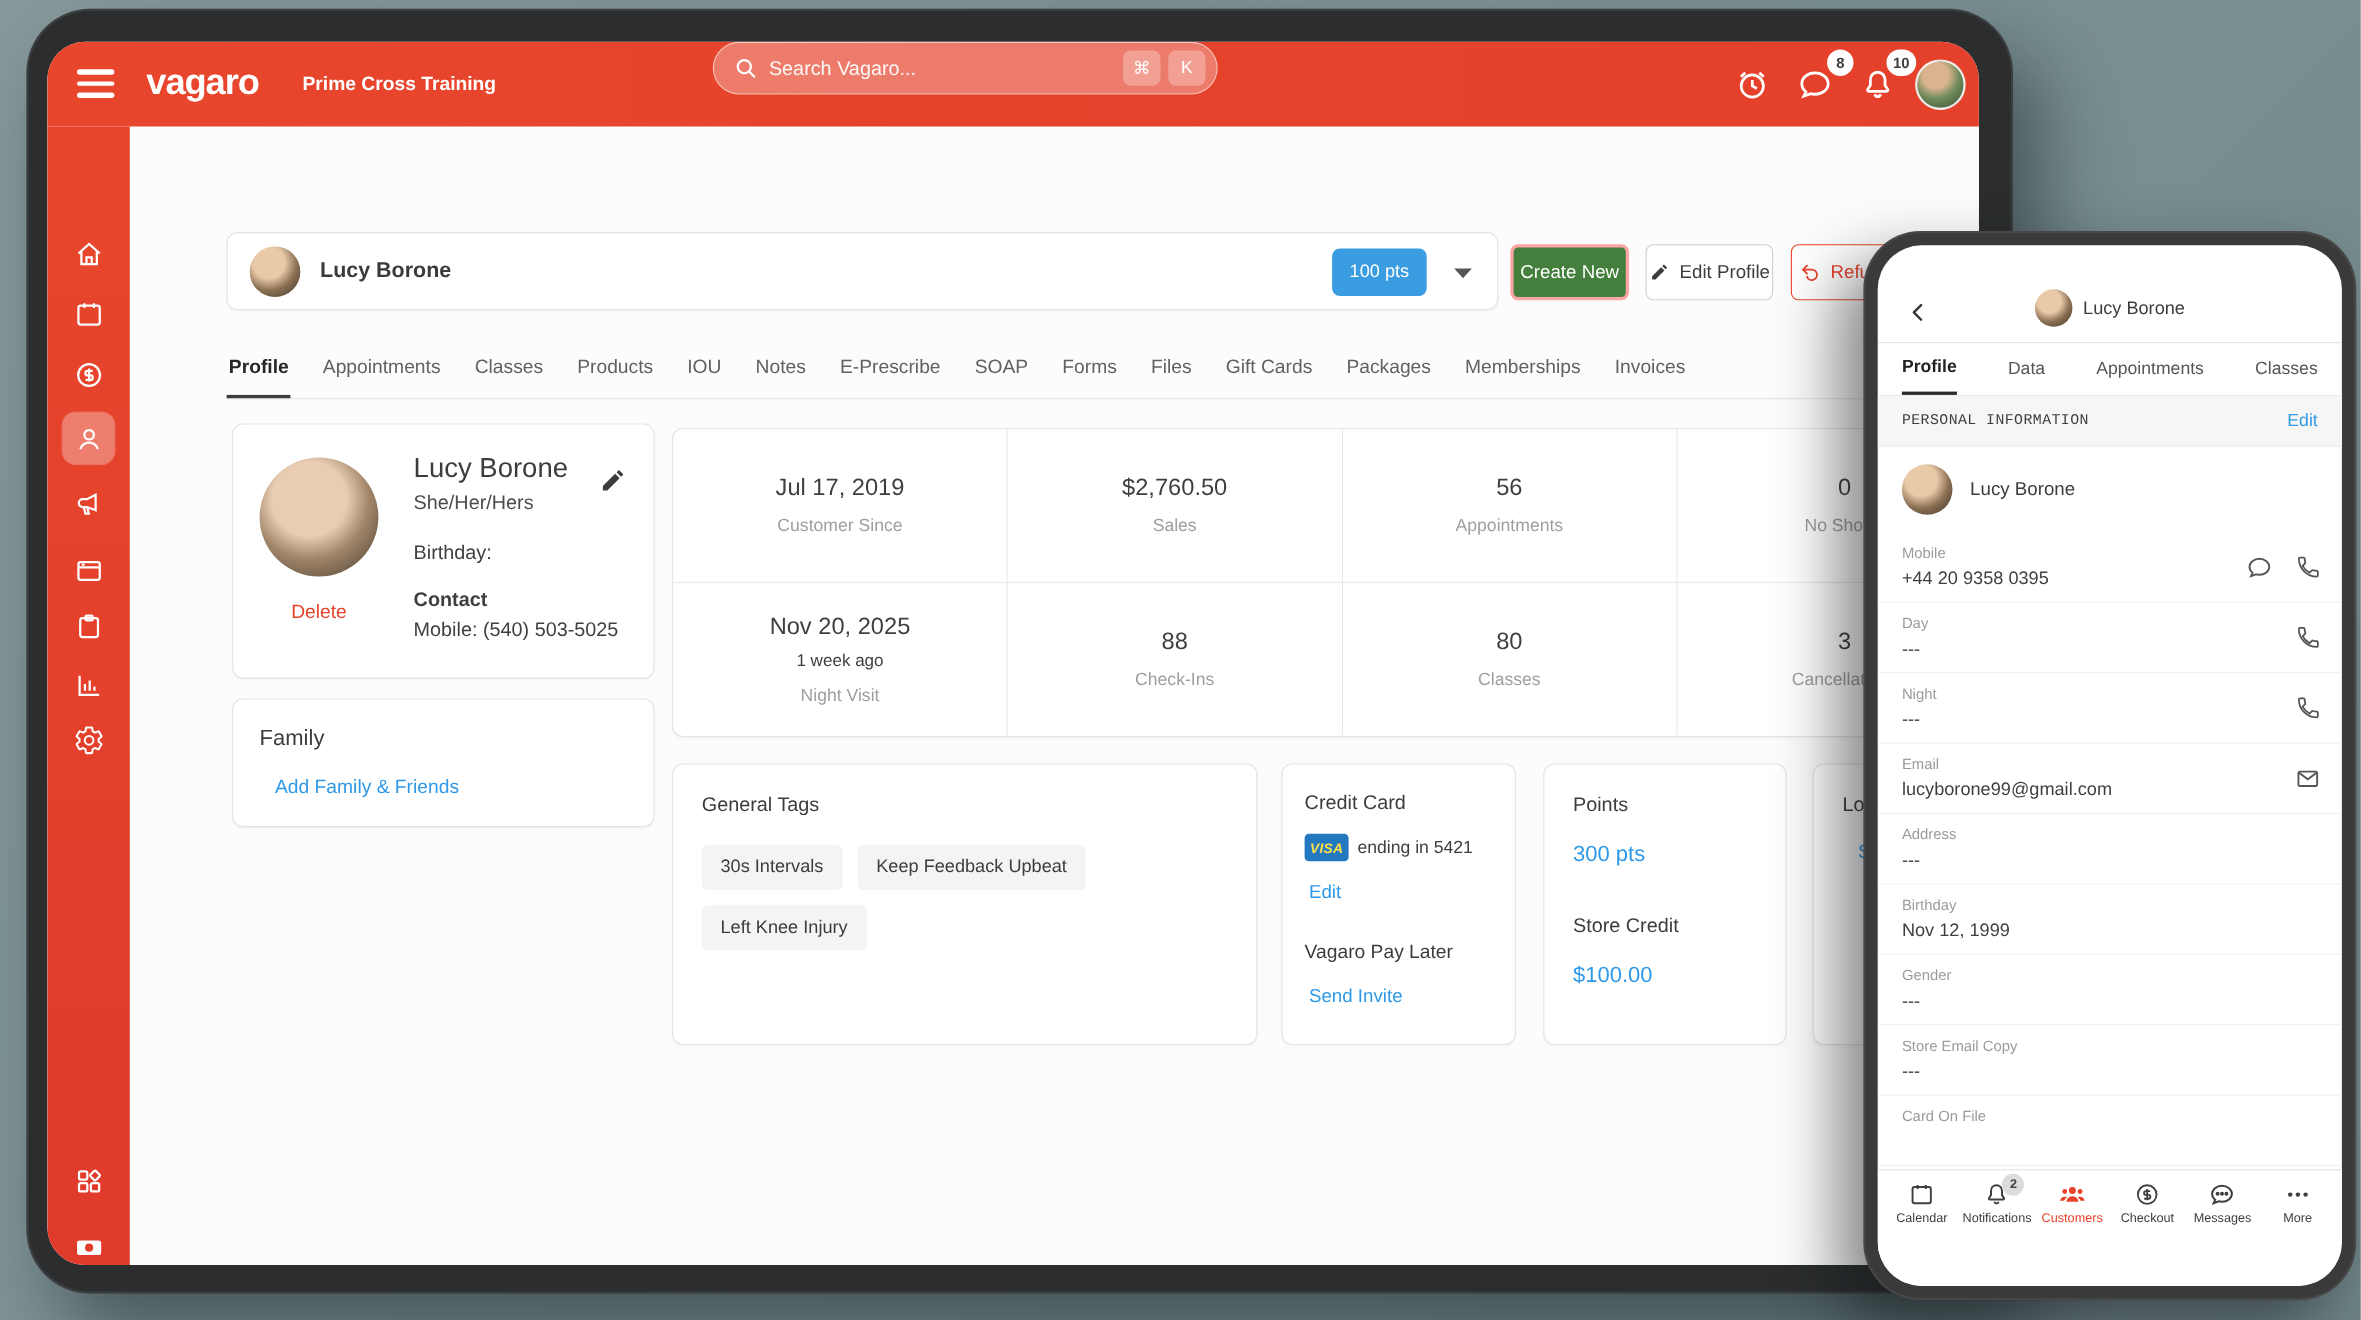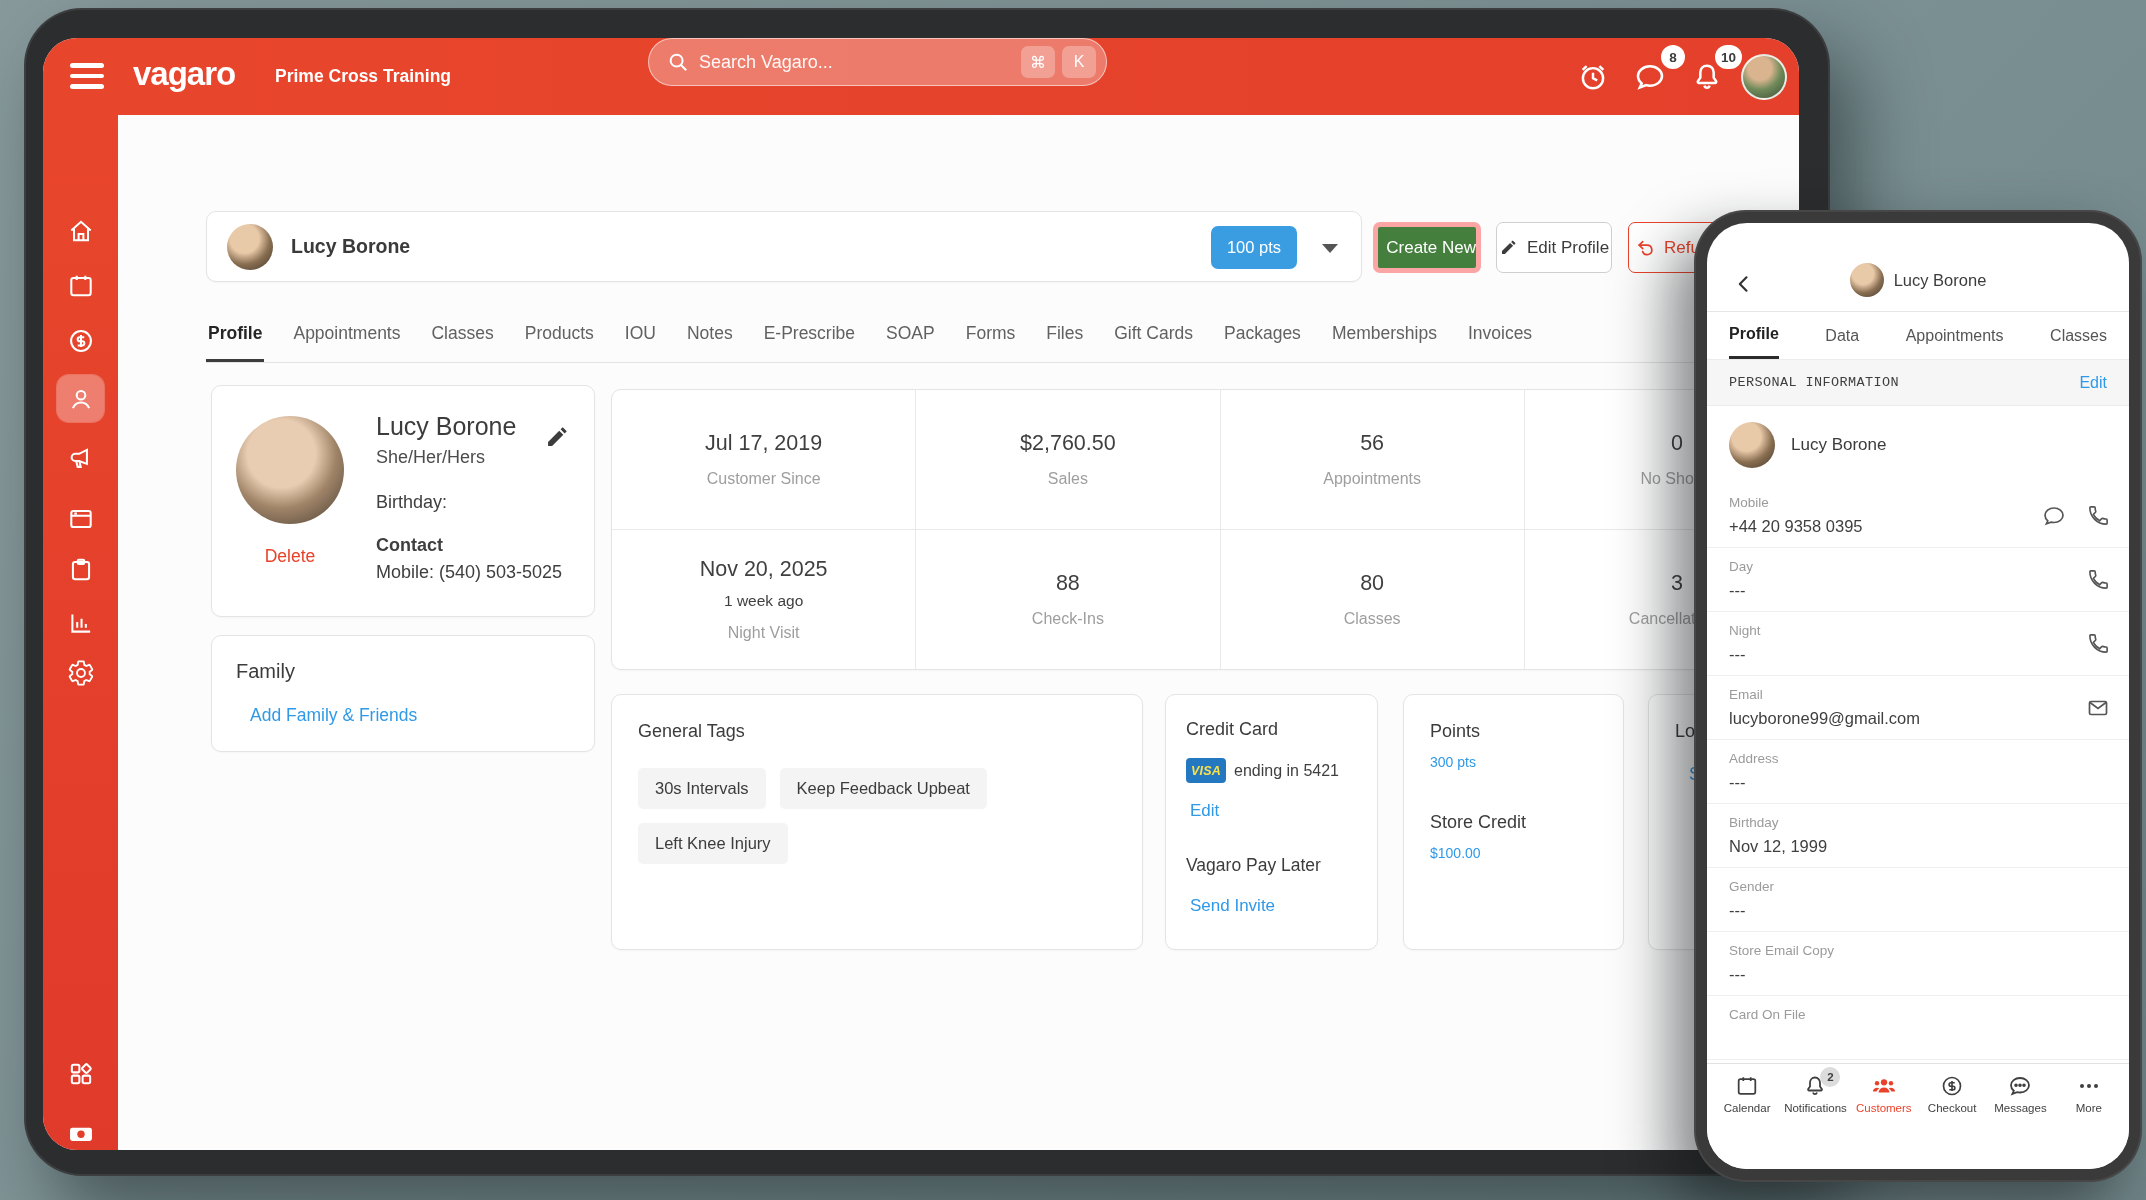--- a/index.html
+++ b/index.html
@@ -46,21 +46,21 @@
 
   .header-card { left:88px; top:96px; width:1156px; height:71px; display:flex; align-items:center; }
   .hc-name { font-size:19.5px; font-weight:700; color:#3a3a3a; margin-left:18px; }
   .pts-chip { position:absolute; right:64px; top:14px; height:43px; padding:0 16px; background:#3a9de2; color:#fff;
               font-size:16.5px; border-radius:7px; display:flex; align-items:center; cursor:pointer; }
   .caret-btn { position:absolute; right:16px; top:22px; width:30px; height:28px; display:flex; align-items:center; justify-content:center; cursor:pointer; }
   .caret { width:0; height:0; border-left:8px solid transparent; border-right:8px solid transparent; border-top:9px solid #555; }
 
   .btn { position:absolute; top:107px; height:51px; border-radius:7px; display:flex; align-items:center; justify-content:center;
          font-size:17px; cursor:pointer; gap:9px; }
-  .btn-green { left:1255px; width:108px; background:#447f3e; color:#fff; border:5px solid #fca5a5;justify-content:flex-end; }
+  .btn-green { left:1255px; width:108px; background:#447f3e; color:#fff; border:3px solid #fca5a5; }
   .btn-white { left:1378px; width:116px; background:#fff; color:#3c3c3c; border:1px solid #cfcfcf; }
   .btn-refund { left:1510px; width:99px; background:#fff; color:#e8432a; border:1.5px solid #e8432a; }
 
   .tabs { position:absolute; left:88px; top:198px; width:1624px; height:50px; display:flex; gap:27px;
           border-bottom:1px solid #e3e3e3; }
   .tab { font-size:17.5px; color:#616161; padding:10px 2px; cursor:pointer; white-space:nowrap; }
   .tab.active { color:#262626; font-weight:700; border-bottom:3px solid #3c3c3c; }
 
   
   .profile-card { left:93px; top:270px; width:384px; height:232px; padding:26px 22px; }
@@ -100,21 +100,21 @@
   .visa-row { display:flex; align-items:center; gap:8px; margin-top:18px; }
   .visa-badge { width:40px; height:25px; background:#2478c0; border-radius:4px; color:#fde047;
                 font-size:12.5px; font-weight:700; font-style:italic; display:flex; align-items:center; justify-content:center; letter-spacing:.2px; }
   .cc-ending { font-size:16px; color:#3f3f3f; }
   .blue-link { color:#2f99e8; font-size:17px; cursor:pointer; }
   .cc-edit { margin:18px 0 0 4px; }
   .cc-paylater { font-size:17.5px; color:#3c3c3c; margin-top:34px; }
   .cc-invite { margin:20px 0 0 4px; }
 
   .points-card { left:1285px; top:579px; width:221px; height:256px; padding:26px; }
-  .pt-val { font-size:14px; color:#2f99e8; margin-top:12px; cursor:pointer; }
+  .pt-val { font-size:20px; color:#2f99e8; margin-top:24px; cursor:pointer; }
   .pt-label2 { font-size:18px; color:#3c3c3c; margin-top:42px; }
 
   .login-card { left:1530px; top:579px; width:240px; height:256px; padding:26px; }
   .login-link { margin:22px 0 0 14px; font-size:17.5px; }
 
   
   .phone { position:absolute; left:1694px; top:210px; width:448px; height:972px; background:#3a3a3a;
            border-radius:52px; box-shadow:-24px 26px 55px rgba(15,20,22,.5), 0 0 0 2px rgba(255,255,255,.07) inset; z-index:20; }
   .p-screen { position:absolute; left:13px; top:13px; width:422px; height:946px; border-radius:40px; overflow:hidden; background:#fff; }
 

